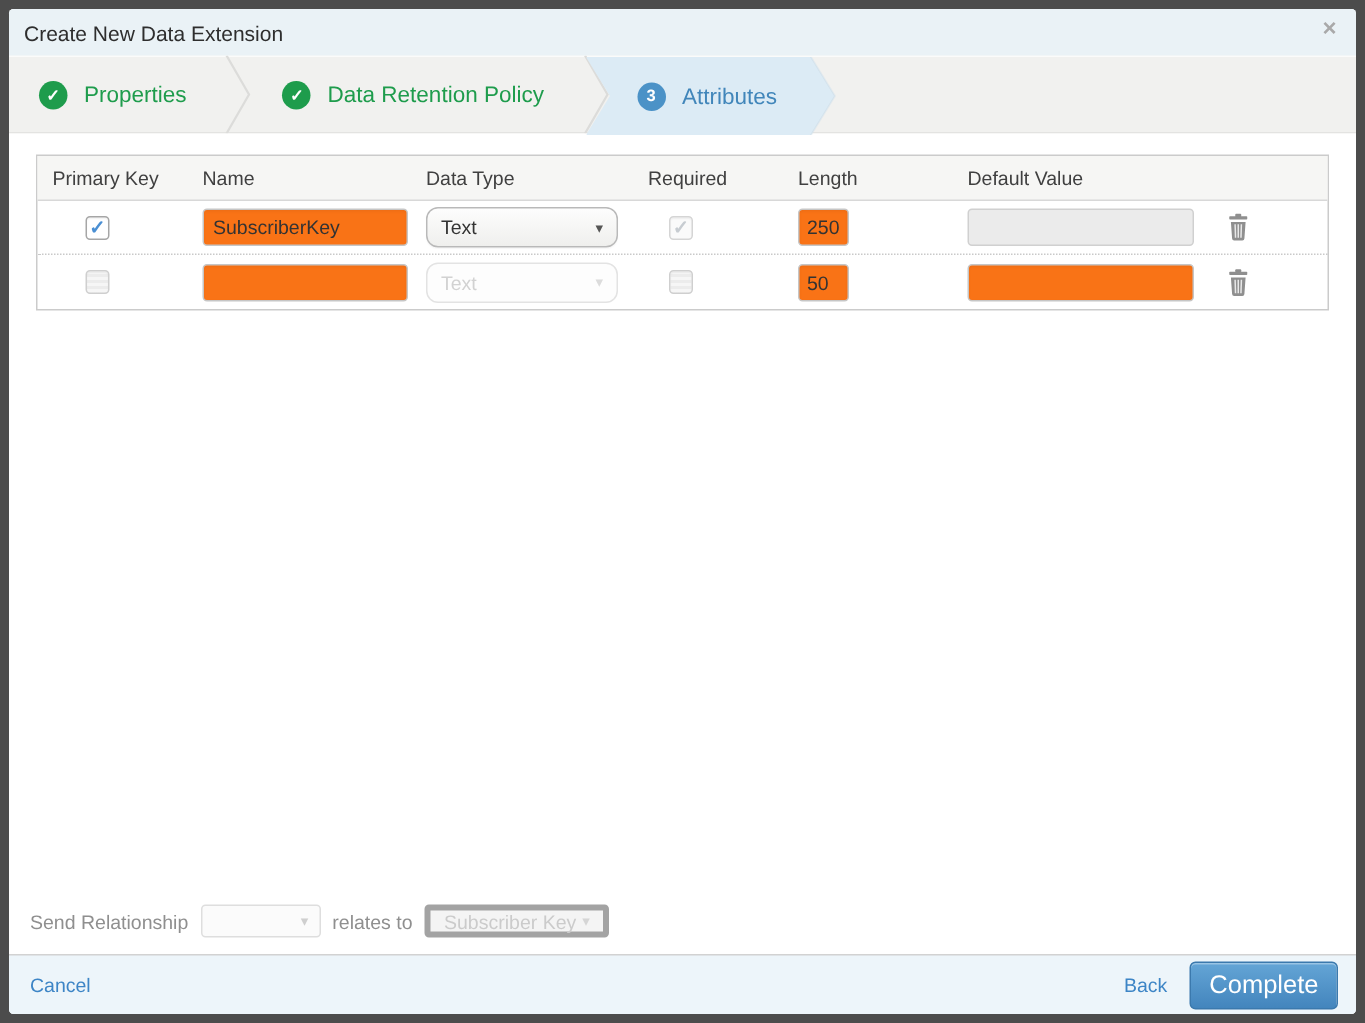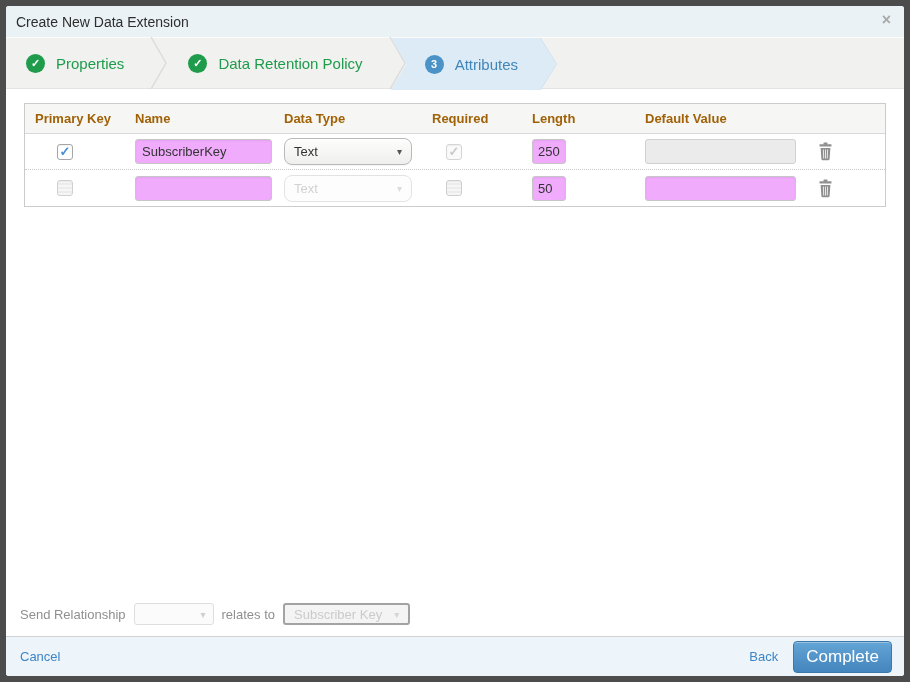--- a/index.html
+++ b/index.html
@@ -69,21 +69,21 @@
   .attr-table {
     margin:14px 18px 0 18px;
     border:1px solid #cbcbcb;
     background:#fff;
   }
   .thead {
     display:flex; align-items:center;
     height:30px;
     background:#f6f6f4;
     border-bottom:1px solid #d8d8d8;
-    font-size:13px; font-weight:bold; color:#a16207;
+    font-size:13px; font-weight:normal; color:#404040;
   }
   .trow {
     display:flex; align-items:center;
     height:36px;
     font-size:13px; color:#333;
   }
   .trow.first { border-bottom:1px dotted #c9c9c9; }
   .c1 { width:107px; padding-left:10px; }
   .c2 { width:151px; padding-left:3px; }
   .c3 { width:140px; padding-left:1px; }
@@ -108,21 +108,21 @@
     border-color:#cfcfcf; cursor:default;
     background:repeating-linear-gradient(#f6f6f6 0 2px, #ececec 2px 4px);
     color:transparent;
   }
   
   .tinput {
     height:25px; border:1px solid #c6c6c6; border-radius:3px;
     padding:0 6px; font-size:13px; color:#333;
     font-family:"Liberation Sans", sans-serif;
     box-shadow:inset 0 1px 2px rgba(0,0,0,.05);
-    outline:none; background:#f0abfc;
+    outline:none; background:#f97316;
   }
   .name-input { width:137px; }
   .len-input { width:34px; padding:4px 5px; }
   .def-input { width:151px; }
   .def-input.disabled { background:#ebebeb; border-color:#d0d0d0; box-shadow:none; }
   
   .dsel {
     width:128px; height:27px;
     border:1px solid #b9b9b9; border-radius:8px;
     background:linear-gradient(#fdfdfd,#efefed);
@@ -148,23 +148,23 @@
   }
   .mini-sel {
     width:80px; height:22px;
     border:1px solid #dedede; border-radius:3px;
     background:#fbfbfb;
     display:flex; align-items:center; justify-content:flex-end;
     padding:0 7px; color:#cfcfcf; font-size:10px;
   }
   .rel-target {
     height:22px; padding:0 9px;
-    border:2px solid #a3a3a3; border-radius:3px;
+    border:4px solid #a3a3a3; border-radius:3px;
     background:#f4f4f4; color:#cbcbcb;
-    display:flex; align-items:center; gap:12px; font-size:13px;
+    display:flex; align-items:center; gap:4px; font-size:13px;
   }
   .rel-target .arr { font-size:10px; color:#d5d5d5; }
   
   .footer {
     flex:0 0 40px; height:40px;
     background:#edf5fa;
     border-top:1px solid #d2d2d2;
     display:flex; align-items:center;
     padding:0 12px 0 14px;
   }

